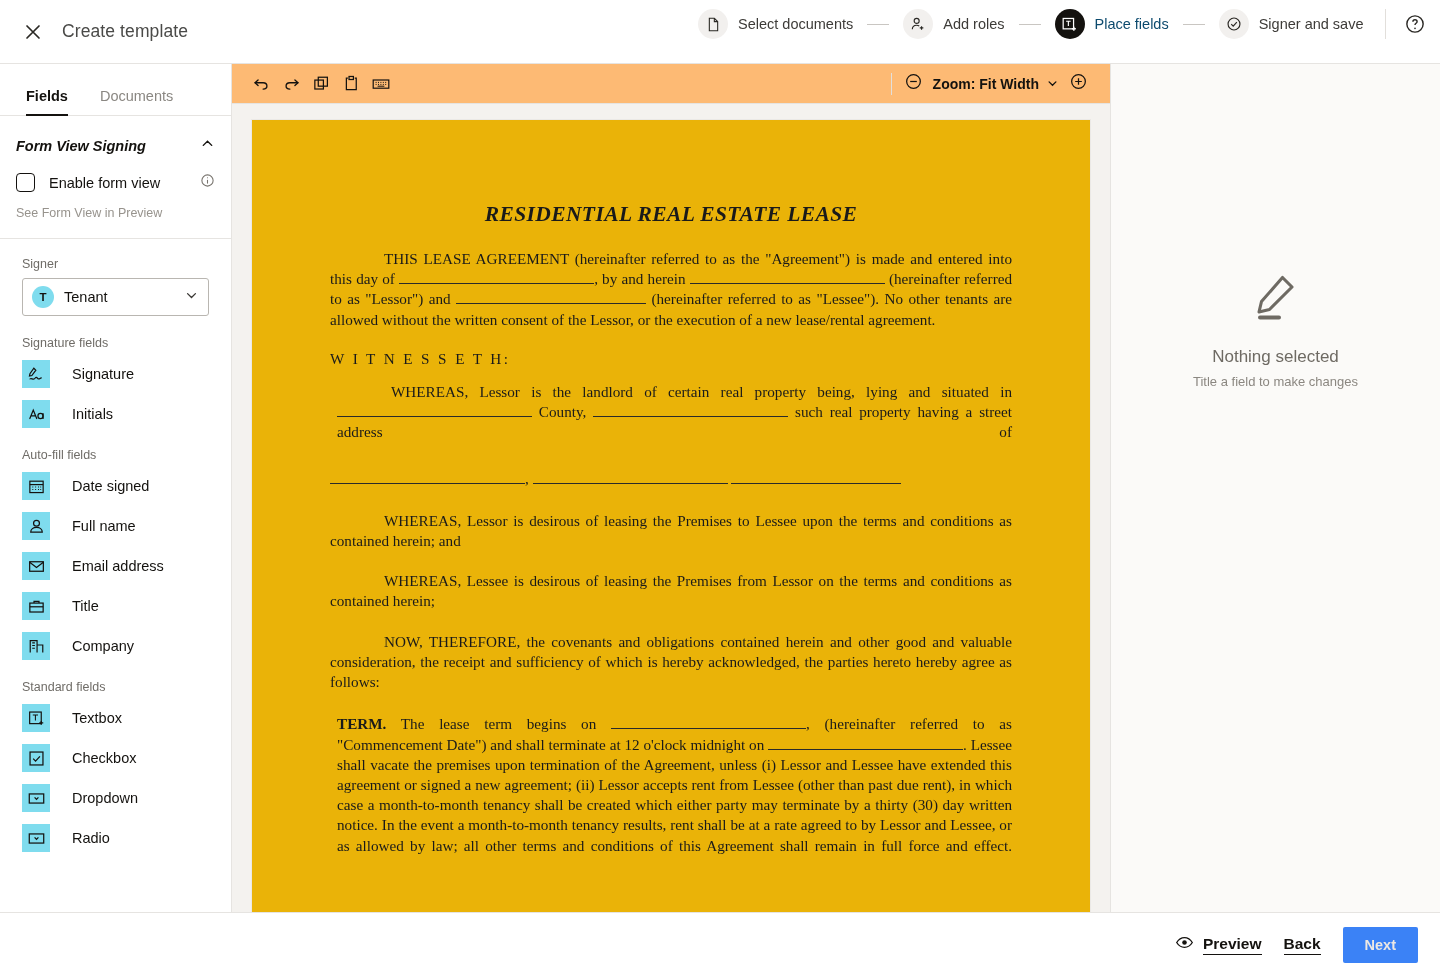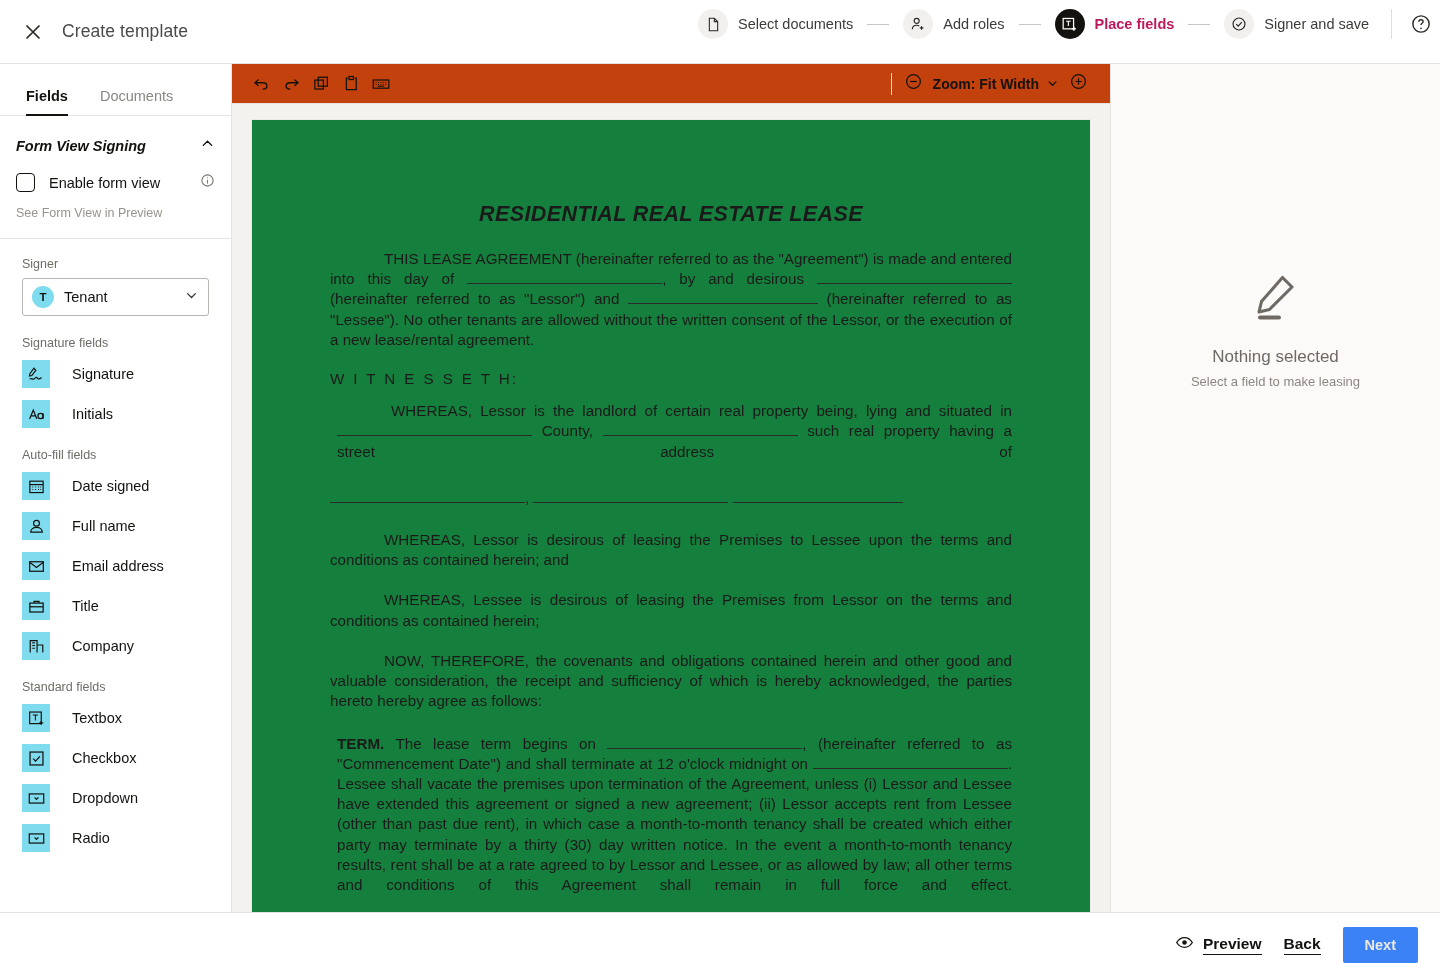--- a/index.html
+++ b/index.html
@@ -34,21 +34,21 @@
   }
   .step { display: flex; align-items: center; gap: 10px; }
   .step-circle {
     width: 30px; height: 30px; border-radius: 50%;
     background: #f2f0ee;
     display: flex; align-items: center; justify-content: center;
     flex: 0 0 auto;
   }
   .step.active .step-circle { background: #14120f; }
   .step-label { font-size: 14.5px; color: #3d3b38; white-space: nowrap; }
-  .step.active .step-label { font-weight: bold; color: #be185d; }
+  .step.active .step-label { font-weight: normal; color: #0c4a6e; }
   .step-sep { width: 22px; height: 1px; background: #c9c6c2; margin: 0 14px; flex: 0 0 auto; }
   .help-divider { width: 1px; height: 30px; background: #e2dfdb; margin: 0 18px 0 22px; }
   .help-btn { width: 22px; height: 22px; cursor: pointer; }
 
   
   .body { flex: 1; display: flex; min-height: 0; position: relative; }
 
   
   .sidebar {
     width: 232px; min-width: 232px;
@@ -94,38 +94,38 @@
   .field-item { display: flex; align-items: center; height: 40px; cursor: grab; }
   .field-ico {
     width: 28px; height: 28px; background: #7fdcee;
     display: flex; align-items: center; justify-content: center; flex: 0 0 auto;
   }
   .field-name { font-size: 14.5px; color: #14120f; margin-left: 22px; }
 
   
   .canvas-wrap { flex: 1; display: flex; flex-direction: column; min-width: 0; position: relative; }
   .canvas-toolbar {
-    height: 40px; min-height: 40px; background: #c2410c; border-bottom: 1px solid #e6e4e1;
+    height: 40px; min-height: 40px; background: #fdba74; border-bottom: 1px solid #e6e4e1;
     display: flex; align-items: center; padding: 0 14px 0 14px;
   }
   .tool-btn { width: 30px; height: 30px; display: flex; align-items: center; justify-content: center; cursor: pointer; }
   .tool-spacer { flex: 1; }
   .tool-divider { width: 1px; height: 22px; background: #e2dfdb; margin: 0 12px; }
   .zoom-ctrl { display: flex; align-items: center; gap: 10px; margin-right: 8px; }
   .zoom-label { font-size: 14px; font-weight: bold; color: #14120f; cursor: pointer;
                 display: flex; align-items: center; gap: 7px; }
   .canvas {
     flex: 1; background: #f4f2ef; overflow: hidden;
     display: flex; justify-content: center; position: relative;
   }
   .page {
-    width: 838px; background: #15803d; margin-top: 16px;
+    width: 838px; background: #eab308; margin-top: 16px;
     box-shadow: 0 0 0 1px rgba(0,0,0,.035);
     padding: 82px 78px 40px 78px;
-    font-family: Liberation Sans, sans-serif;
+    font-family: Liberation Serif, serif;
     color: #1a1a1a;
     height: 100%;
   }
   .doc-title {
     text-align: center; font-size: 21.5px; font-weight: bold; font-style: italic;
     letter-spacing: .4px; margin-bottom: 22px;
   }
   .doc-p { font-size: 15.2px; line-height: 1.33; text-align: justify; margin-bottom: 13px; }
   .doc-p.ind { text-indent: 54px; }
   .doc-p.just { text-align: justify; text-align-last: justify; margin-left: 7px; }
@@ -447,21 +447,21 @@
           </span>
         </div>
       </div>
 
       <div class="canvas">
         <div class="page">
           <div class="doc-title">RESIDENTIAL REAL ESTATE LEASE</div>
 
           <div class="doc-p ind">
             <span>THIS LEASE AGREEMENT (hereinafter referred to as the "Agreement") is made and entered into this day of</span>
-            <span class="blank b-long"></span><span>, by and desirous</span>
+            <span class="blank b-long"></span><span>, by and herein</span>
             <span class="blank b-long"></span>
             <span>(hereinafter referred to as "Lessor") and</span>
             <span class="blank b-med"></span>
             <span>(hereinafter referred to as "Lessee").  No other tenants are allowed without the written consent of the Lessor, or the execution of a new lease/rental agreement.</span>
           </div>
 
           <div class="ws-head">W I T N E S S E T H:</div>
 
           <div class="doc-p ind just">
             <span>WHEREAS, Lessor is the landlord of certain real property being, lying and situated in</span>
@@ -493,21 +493,21 @@
     </div>
 
     <div class="rightpanel">
       <div class="rp-icon">
         <svg width="54" height="54" viewBox="0 0 54 54" fill="none" stroke="#6e6a63" stroke-width="3.1" stroke-linecap="round" stroke-linejoin="round">
           <path d="M33.5 8.5 L43 18 L20.5 40.5 L10 43 L12.5 32.5 Z"></path>
           <path d="M11 48.5 H30" stroke-width="4"></path>
         </svg>
       </div>
       <div class="rp-title">Nothing selected</div>
-      <div class="rp-sub">Select a field to make leasing</div>
+      <div class="rp-sub">Title a field to make changes</div>
     </div>
   </div>
 
   <div class="footer">
     <div class="preview-btn">
       <span>
         <svg width="19" height="19" viewBox="0 0 20 20" fill="none" stroke="#14120f" stroke-width="1.4">
           <path d="M1.8 10S4.9 4.9 10 4.9 18.2 10 18.2 10 15.1 15.1 10 15.1 1.8 10 1.8 10Z"></path>
           <circle cx="10" cy="10" r="2.4" fill="#14120f" stroke="none"></circle>
         </svg>

